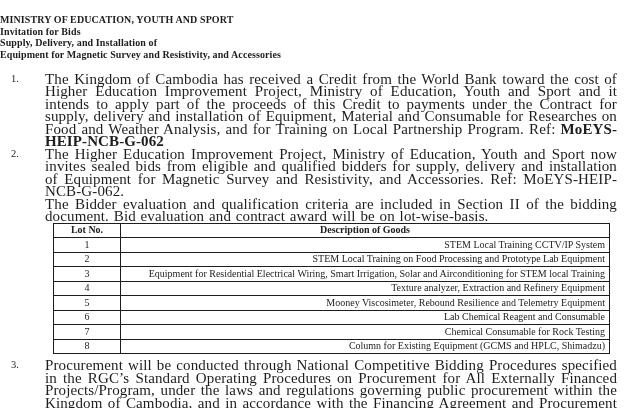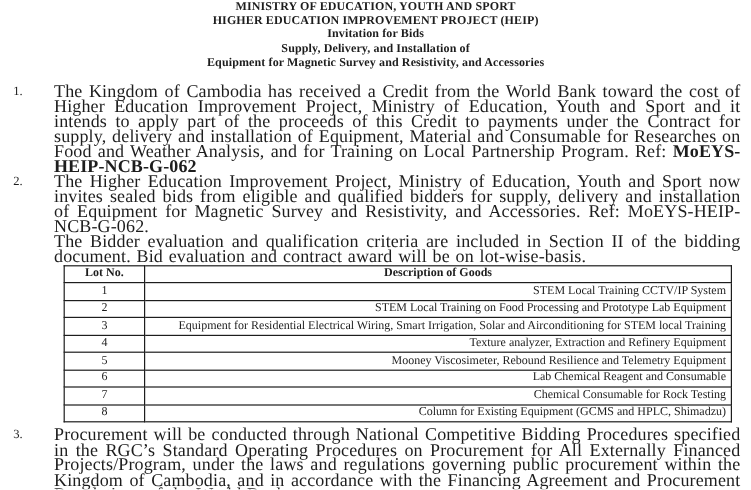--- a/index.html
+++ b/index.html
@@ -10,21 +10,22 @@
     color: #1d1d1d;
     -webkit-font-smoothing: antialiased;
   }
   .page {
     position: relative;
     width: 626px; height: 408px;
     background: #ffffff;
     overflow: hidden;
   }
   .doc-header {
-    text-align: center;
+    margin-top: 14px;
+    text-align: left;
     font-weight: bold;
     font-size: 10px;
     line-height: 11.7px;
     letter-spacing: 0.1px;
   }
   .num-list { margin-top: 12px; }
   .num-item {
     position: relative;
     padding-left: 45px;
     padding-right: 9px;
@@ -63,21 +64,20 @@
   .item-3 { margin-top: 5px; }
   .sub-para { margin-top: 0; }
 </style>
 </head>
 <body>
 
 <div class="page">
 
   <div class="doc-header">
     <div>MINISTRY OF EDUCATION, YOUTH AND SPORT</div>
-    <div>HIGHER EDUCATION IMPROVEMENT PROJECT (HEIP)</div>
     <div>Invitation for Bids</div>
     <div>Supply, Delivery, and Installation of</div>
     <div>Equipment for Magnetic Survey and Resistivity, and Accessories</div>
   </div>
 
   <div class="num-list">
 
     <div class="num-item">
       <span class="item-num">1.</span>
       <div class="para"><span>The Kingdom of Cambodia has received a Credit from the World Bank toward the cost of Higher Education Improvement Project, Ministry of Education, Youth and Sport and it intends to apply part of the proceeds of this Credit to payments under the Contract for supply, delivery and installation of Equipment, Material and Consumable for Researches on Food and Weather Analysis, and for Training on Local Partnership Program. Ref: </span><b>MoEYS-HEIP-NCB-G-062</b></div>

